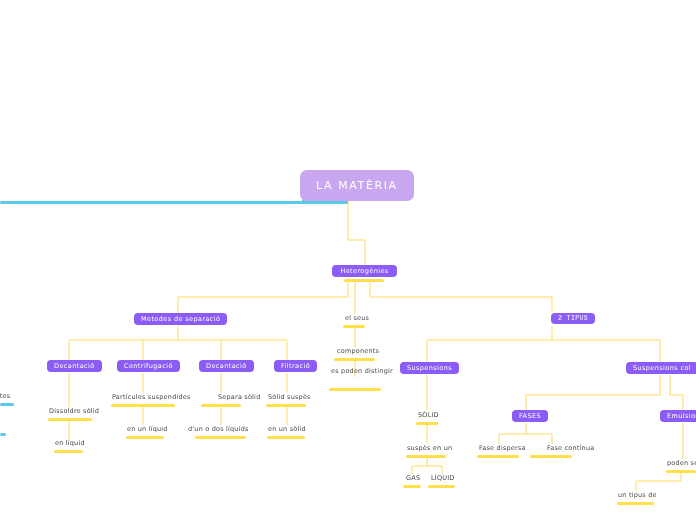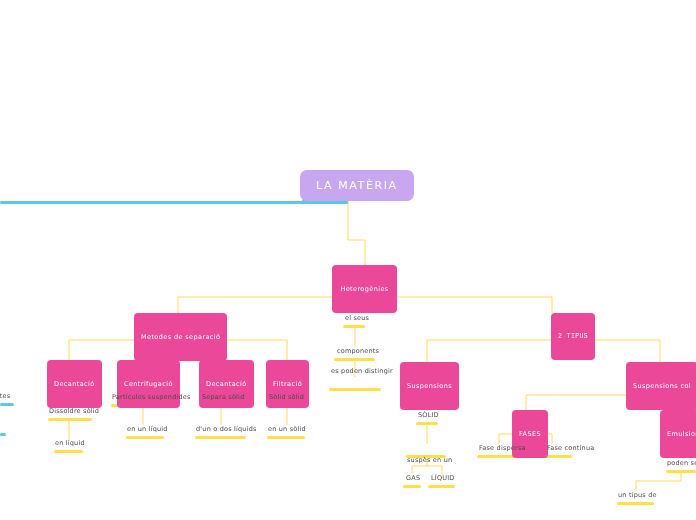--- a/index.html
+++ b/index.html
@@ -33,25 +33,25 @@
     background: #c9a6f0;
     color: #ffffff;
     border-radius: 7px;
     font-size: 11px;
     letter-spacing: 1.6px;
     padding: 9px 16px;
     font-weight: normal;
   }
   
   .node.chip {
-    background: #ec4899;
+    background: #8b5cf6;
     color: #ffffff;
     border-radius: 4px;
     font-size: 6.5px;
-    padding: 20px 7px;
+    padding: 2px 7px;
     letter-spacing: 0.4px;
   }
   
   .node.plain {
     color: #4a4a4a;
     font-size: 6.5px;
     padding: 0 2px 3px 2px;
     letter-spacing: 0.2px;
   }
   .underline {
@@ -144,38 +144,38 @@
     </div>
   <div id="nodes">
       <div class="node root" style="left: 300px; top: 170px;">LA MATÈRIA</div>
       <div class="node chip" style="left: 332px; top: 265px; min-width: 65px;">Heterogènies</div>
       <div class="node chip" style="left: 134px; top: 313px; min-width: 87px;">Metodes de separació</div>
       <div class="node plain" style="left: 343px; top: 314px; min-width: 24px;">el seus</div>
       <div class="node chip" style="left: 551px; top: 313px; min-width: 44px; font-family: Liberation Mono, monospace;">2 TIPUS</div>
       <div class="node chip" style="left: 47px; top: 360px; min-width: 45px;">Decantació</div>
       <div class="node chip" style="left: 117px; top: 360px; min-width: 52px;">Centrifugació</div>
       <div class="node chip" style="left: 199px; top: 360px; min-width: 45px;">Decantació</div>
-      <div class="node chip" style="left: 266px; top: 360px; min-width: 41px;">Filtració</div>
+      <div class="node chip" style="left: 274px; top: 360px; min-width: 41px;">Filtració</div>
       <div class="node plain" style="left: 335px; top: 347px; min-width: 40px;">components</div>
       <div class="node chip" style="left: 400px; top: 362px; min-width: 54px;">Suspensions</div>
       <div class="node chip" style="left: 626px; top: 362px; min-width: 68px;">Suspensions col</div>
       <div class="node plain" style="left: -4px; top: 392px; min-width: 18px;">tes</div>
       <div class="node plain" style="left: 47px; top: 407px; min-width: 46px; text-align: center;">Dissoldre sòlid</div>
       <div class="node plain" style="left: 110px; top: 393px; min-width: 67px;">Partícules suspendides</div>
-      <div class="node plain" style="left: 200px; top: 393px; min-width: 43px; text-align: right;">Separa sòlid</div>
-      <div class="node plain" style="left: 266px; top: 393px; min-width: 41px;">Sòlid sòlid</div>
+      <div class="node plain" style="left: 216px; top: 393px; min-width: 43px; text-align: right;">Separa sòlid</div>
+      <div class="node plain" style="left: 266px; top: 393px; min-width: 41px;">Sòlid suspès</div>
       <div class="node plain" style="left: 329px; top: 367px; min-width: 53px;">es poden distingir</div>
       <div class="node chip" style="left: 512px; top: 410px; min-width: 28px;">FASES</div>
       <div class="node chip" style="left: 660px; top: 410px; min-width: 46px;">Emulsions</div>
       <div class="node plain" style="left: 416px; top: 411px; min-width: 23px;">SÒLID</div>
       <div class="node plain" style="left: 53px; top: 439px; min-width: 31px;">en líquid</div>
       <div class="node plain" style="left: 125px; top: 425px; min-width: 40px;">en un líquid</div>
-      <div class="node plain" style="left: 194px; top: 425px; min-width: 53px;">d'un o dos líquids</div>
+      <div class="node plain" style="left: 186px; top: 425px; min-width: 53px;">d'un o dos líquids</div>
       <div class="node plain" style="left: 266px; top: 425px; min-width: 40px;">en un sòlid</div>
       <div class="node plain" style="left: 477px; top: 444px; min-width: 44px;">Fase dispersa</div>
       <div class="node plain" style="left: 530px; top: 444px; min-width: 44px; margin-left: 15px;">Fase contínua</div>
-      <div class="node plain" style="left: 405px; top: 456px; min-width: 42px;">suspès en un</div>
+      <div class="node plain" style="left: 405px; top: 444px; min-width: 42px;">suspès en un</div>
       <div class="node plain" style="left: 665px; top: 459px; min-width: 32px;">poden ser</div>
       <div class="node plain" style="left: 404px; top: 474px; min-width: 17px;">GAS</div>
       <div class="node plain" style="left: 429px; top: 474px; min-width: 25px;">LÍQUID</div>
       <div class="node plain" style="left: 616px; top: 491px; min-width: 39px;">un tipus de</div>
     </div>
 </div>
 
 </body></html>

